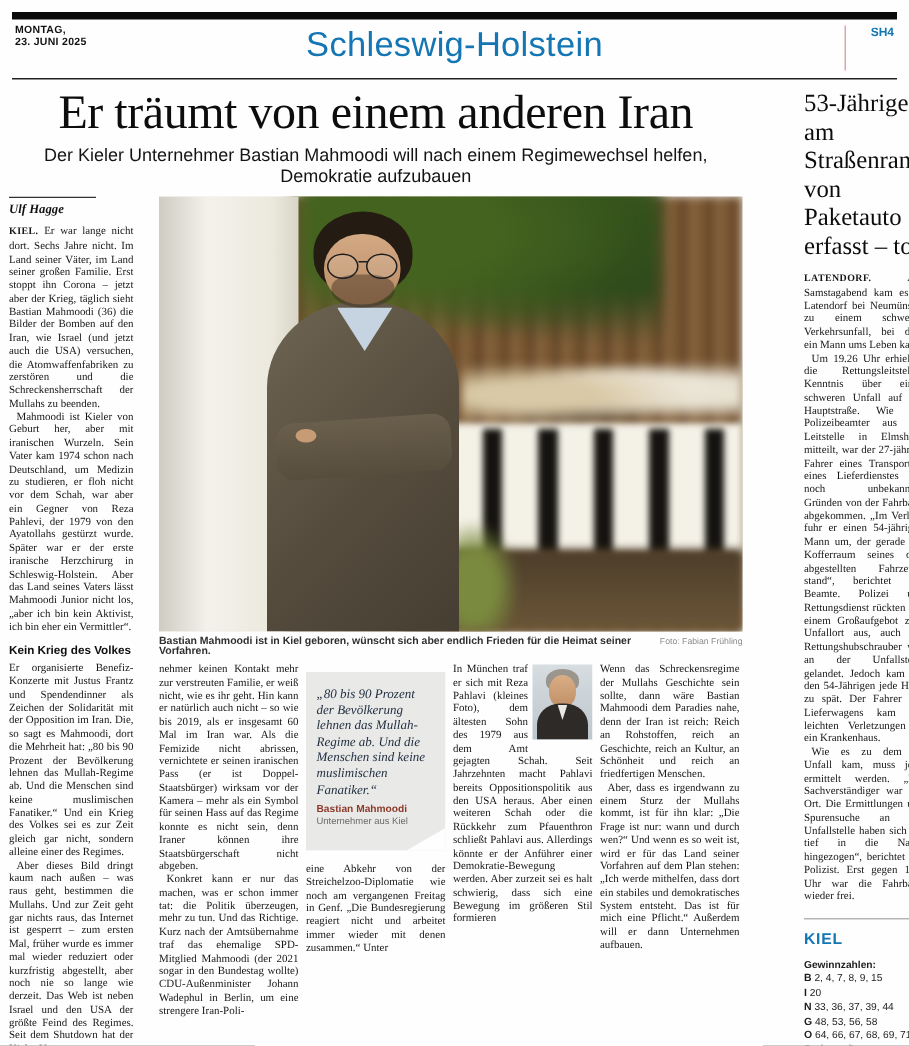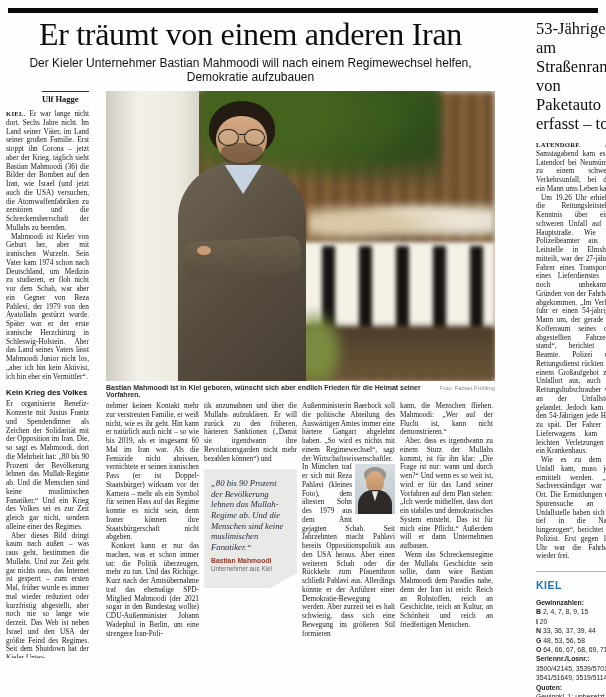--- a/index.html
+++ b/index.html
@@ -22,21 +22,21 @@
   .sidebar { flex:1; padding-left:2px; }
 
   
   .headline { font-family:"Liberation Serif", serif; font-weight:400; font-size:32px; line-height:34px; text-align:center; color:#0d0d0d; letter-spacing:-.3px; }
   .subhead { font-size:12px; font-weight:normal; text-align:center; margin-top:5px; color:#141414; }
 
   .article-body { display:flex; gap:5px; margin-top:7px; height:567px; }
   .col { width:93px; overflow:hidden; }
   .col-rest { width:389px;margin-left:12px; }
 
-  .byline { border-top:1px solid #333; width:58px; font-family:"Liberation Serif", serif; font-weight:bold; font-size:8.5px; padding:2px 0 6px 0; color:#111;margin-left:36px; }
+  .byline { border-top:1px solid #333; width:58px; font-family:"Liberation Serif", serif; font-style:italic; font-weight:bold; font-size:8.5px; padding:2px 0 6px 0; color:#111; }
 
   .body-text p { font-family:"Liberation Serif", serif; font-size:7.3px; line-height:8.75px; text-align:justify; color:#161616; }
   .body-text p + p { text-indent:5px; }
   .lead-in { font-weight:bold; font-size:6.6px; letter-spacing:.3px; }
   .crosshead { font-size:7.8px; font-weight:bold; margin:7px 0 3px 0; color:#0f0f0f; font-family:"Liberation Sans", sans-serif; }
 
   
   .photo { position:relative; width:389px; height:290px; overflow:hidden; background:#efece6; }
   .ph-wood { position:absolute; left:22%; top:0; width:78%; height:100%;
     background:repeating-linear-gradient(90deg,#7d5a35 0 6px,#69492a 6px 12px,#876440 12px 17px); filter:blur(3px); }
@@ -101,20 +101,29 @@
   .bingo-line b { font-size:7px; }
   .bingo-label { font-weight:bold; }
 </style>
 </head>
 <body>
 
 <div class="page">
 
   <div class="masthead">
     <div class="top-bar"></div>
+    <div class="mast-row">
+      <div class="edition-date">
+        <div>MONTAG,</div>
+        <div>23. JUNI 2025</div>
+      </div>
+      <div class="section-title">Schleswig-Holstein</div>
+      <div class="red-rule"></div>
+      <div class="page-code">SH4</div>
+    </div>
   </div>
 
   <div class="content">
 
     <div class="main-article">
       <h1 class="headline">Er träumt von einem anderen Iran</h1>
       <div class="subhead">Der Kieler Unternehmer Bastian Mahmoodi will nach einem Regimewechsel helfen, Demokratie aufzubauen</div>
 
       <div class="article-body">
 
@@ -156,43 +165,41 @@
           </div>
 
           <div class="cols4">
 
             <div class="col body-text">
               <p>nehmer keinen Kontakt mehr zur verstreuten Familie, er weiß nicht, wie es ihr geht. Hin kann er natürlich auch nicht – so wie bis 2019, als er insgesamt 60 Mal im Iran war. Als die Femizide nicht abrissen, vernichtete er seinen iranischen Pass (er ist Doppel-Staatsbürger) wirksam vor der Kamera – mehr als ein Symbol für seinen Hass auf das Regime konnte es nicht sein, denn Iraner können ihre Staatsbürgerschaft nicht abgeben.</p>
               <p>Konkret kann er nur das machen, was er schon immer tat: die Politik überzeugen, mehr zu tun. Und das Richtige. Kurz nach der Amtsübernahme traf das ehemalige SPD-Mitglied Mahmoodi (der 2021 sogar in den Bundestag wollte) CDU-Außenminister Johann Wadephul in Berlin, um eine strengere Iran-Poli-</p>
             </div>
 
             <div class="col body-text">
-              <p>tik anzumahnen und über die Mullahs aufzuklären. Er will zurück zu den früheren, härteren Sanktionen („Damit sie irgendwann ihre Revolutionsgarden nicht mehr bezahlen können“) und</p>
               <div class="pull-quote">
                 <div class="pq-text">„80 bis 90 Prozent der Bevölkerung lehnen das Mullah-Regime ab. Und die Menschen sind keine muslimischen Fanatiker.“</div>
                 <div class="pq-name">Bastian Mahmoodi</div>
                 <div class="pq-role">Unternehmer aus Kiel</div>
               </div>
-            </div>
-
-            <div class="col body-text">
-              <p>Außenministerin Baerbock soll die politische Abteilung des Auswärtigen Amtes immer eine härtere Gangart abgelehnt haben. „So wird es nichts mit einem Regimewechsel“, sagt der Wirtschaftswissenschaftler.</p>
+              <p>eine Abkehr von der Streichelzoo-Diplomatie wie noch am vergangenen Freitag in Genf. „Die Bundesregierung reagiert nicht und arbeitet immer wieder mit denen zusammen.“ Unter</p>
+            </div>
+
+            <div class="col body-text">
               <div class="pp">
                 <div class="pp-hair"></div>
                 <div class="pp-face"></div>
                 <div class="pp-suit"></div>
                 <div class="pp-shirt"></div>
               </div>
               <p>In München traf er sich mit Reza Pahlavi (kleines Foto), dem ältesten Sohn des 1979 aus dem Amt gejagten Schah. Seit Jahrzehnten macht Pahlavi bereits Oppositionspolitik aus den USA heraus. Aber einen weiteren Schah oder die Rückkehr zum Pfauenthron schließt Pahlavi aus. Allerdings könnte er der Anführer einer Demokratie-Bewegung werden. Aber zurzeit sei es halt schwierig, dass sich eine Bewegung im größeren Stil formieren</p>
             </div>
 
             <div class="col body-text">
-              <p>kann, die Menschen fliehen. Mahmoodi: „Wer auf der Flucht ist, kann nicht demonstrieren.“</p>
+              <p>Wenn das Schreckensregime der Mullahs Geschichte sein sollte, dann wäre Bastian Mahmoodi dem Paradies nahe, denn der Iran ist reich: Reich an Rohstoffen, reich an Geschichte, reich an Kultur, an Schönheit und reich an friedfertigen Menschen.</p>
               <p>Aber, dass es irgendwann zu einem Sturz der Mullahs kommt, ist für ihn klar: „Die Frage ist nur: wann und durch wen?“ Und wenn es so weit ist, wird er für das Land seiner Vorfahren auf dem Plan stehen: „Ich werde mithelfen, dass dort ein stabiles und demokratisches System entsteht. Das ist für mich eine Pflicht.“ Außerdem will er dann Unternehmen aufbauen.</p>
-              <p>Wenn das Schreckensregime der Mullahs Geschichte sein sollte, dann wäre Bastian Mahmoodi dem Paradies nahe, denn der Iran ist reich: Reich an Rohstoffen, reich an Geschichte, reich an Kultur, an Schönheit und reich an friedfertigen Menschen.</p>
             </div>
           </div>
         </div>
       </div>
     </div>
 
     <div class="v-divider"></div>
 
     <div class="sidebar">
       <h2 class="sb-headline">53-Jähriger am Straßenrand von Paketauto erfasst – tot</h2>

